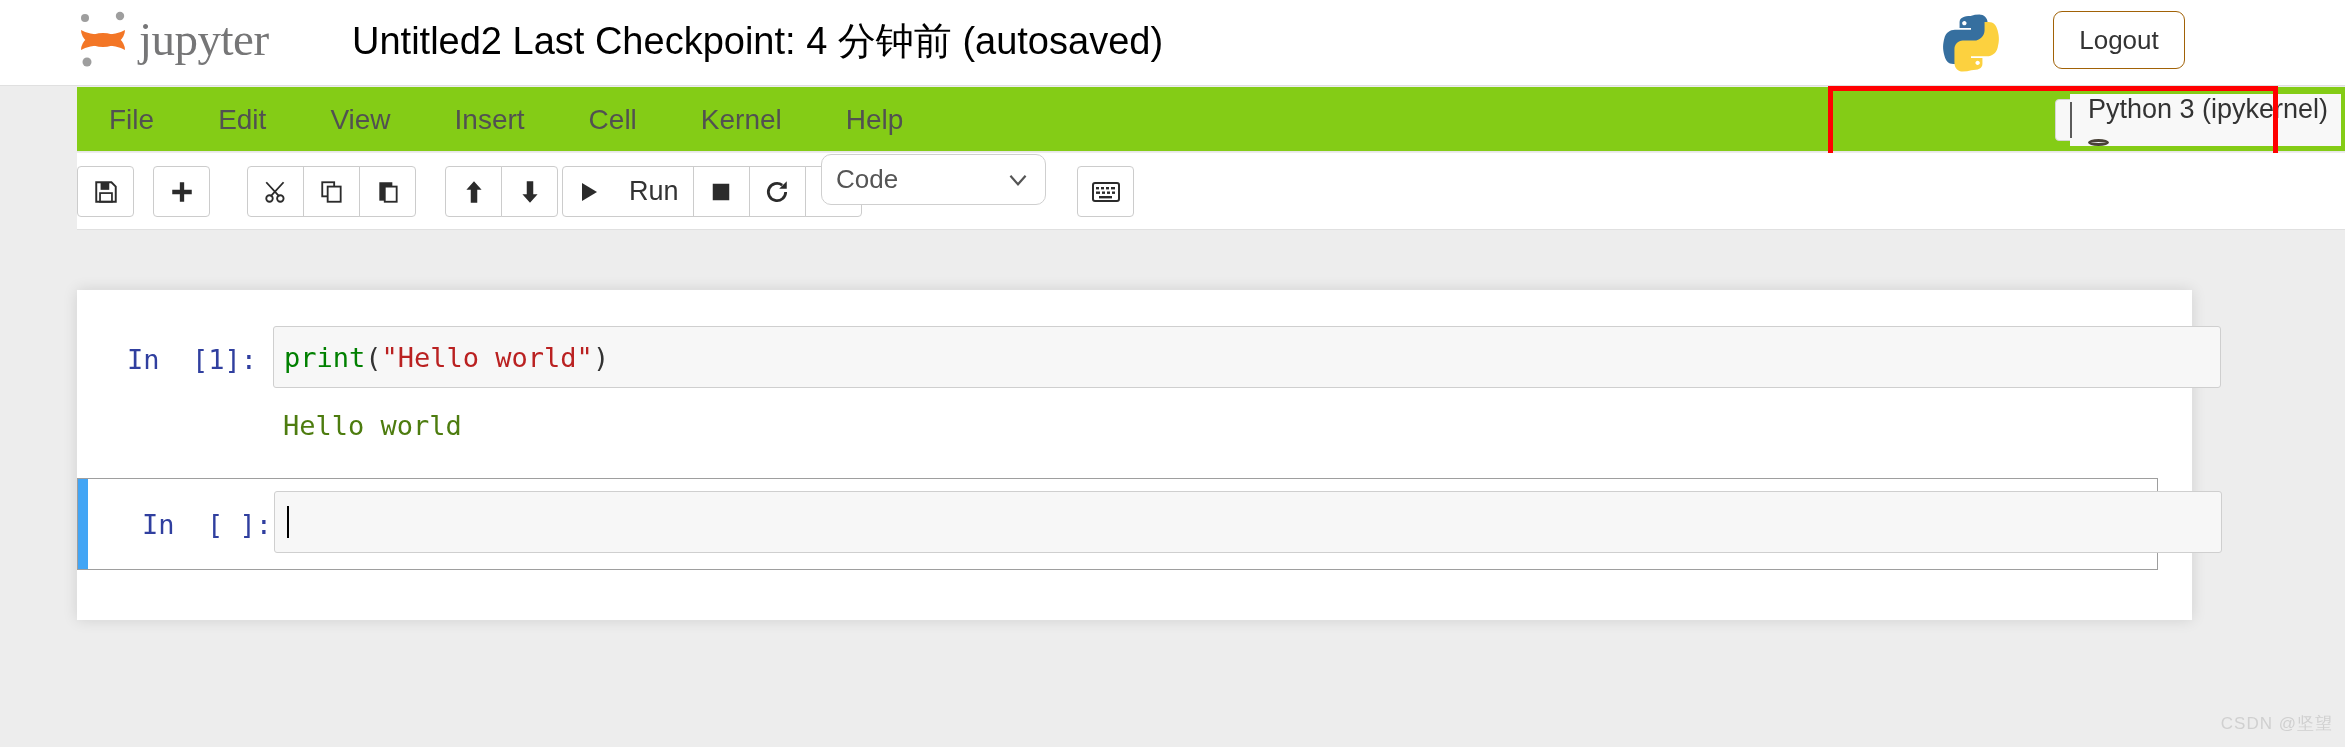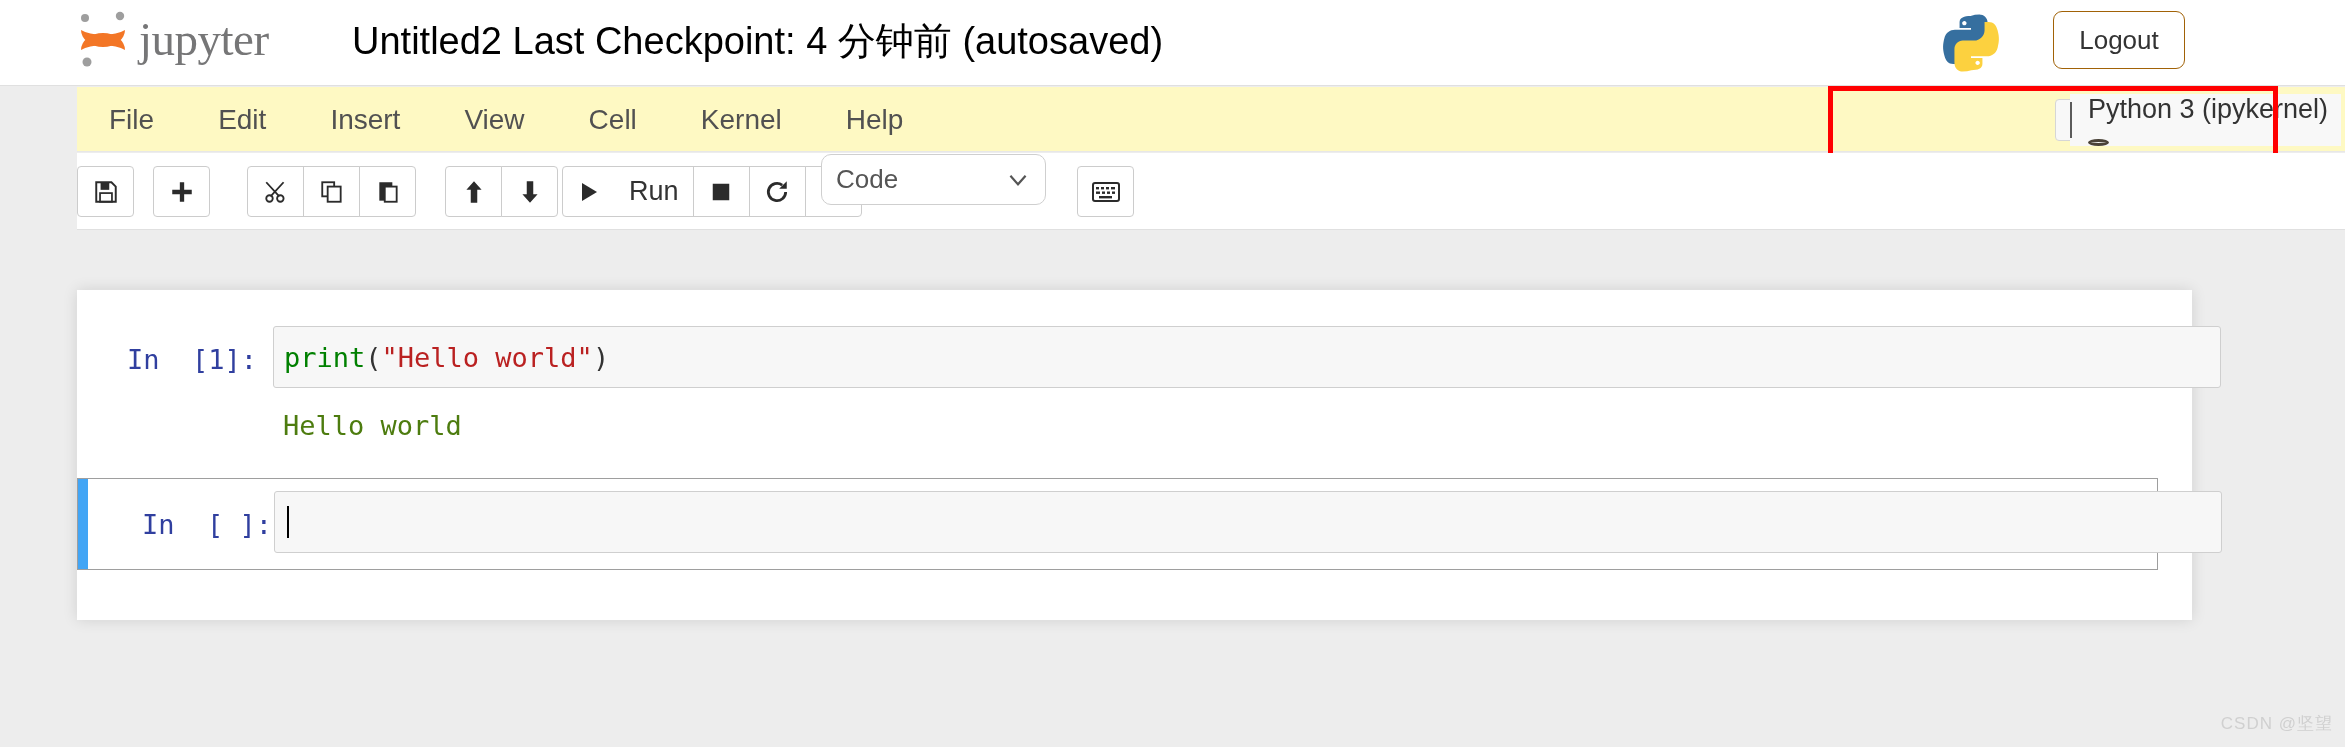--- a/index.html
+++ b/index.html
@@ -41,21 +41,21 @@
     border: 1px solid #a16207; background: #fff; border-radius: 9px;
     font-size: 26px; color: #333;
     display: flex; align-items: center; justify-content: center;
     cursor: pointer;
   }
 
   
   #menubar {
     position: absolute; left: 77px; top: 87px;
     width: 2268px; height: 65px;
-    background: #fef9c3;
+    background: #84cc16;
     border-bottom: 1px solid #e7e7e7;
   }
   #menu-items { position: absolute; left: 0; top: 0; height: 65px; display: flex; align-items: center; }
   .menu-item {
     font-size: 28px; color: #515151; padding: 0 32px; height: 65px;
     display: flex; align-items: center; cursor: pointer;
     white-space: nowrap;
   }
   #trusted-badge {
     position: absolute; right: 176px; top: 12px;
@@ -193,22 +193,22 @@
     <path d="M32.4 60c6.6 0 11.4-1.6 11.4-6.6v-6H32v-1.8h16.6c5 0 9.4-3 10.9-8.8 1.7-6.6 1.8-10.7 0-17.6-1.3-5.2-4.2-8.8-9.2-8.8h-4.3v8.4c0 5.7-4.9 10.7-10.7 10.7H23.6c-4.8 0-8.7 4-8.7 8.8v14.1C14.9 58 18.8 61.5 23.4 61.5c3.1 0 6.1-.5 9-1.5zM38.8 54.8c-1.2 0-2.2-1-2.2-2.3 0-1.2 1-2.2 2.2-2.2 1.3 0 2.3 1 2.3 2.2 0 1.3-1 2.3-2.3 2.3z" fill="#fcd13f"></path>
   </svg>
 
   <div id="logout-button">Logout</div>
 </div>
 
 <div id="menubar">
   <div id="menu-items">
     <div class="menu-item">File</div>
     <div class="menu-item">Edit</div>
+    <div class="menu-item">View</div>
     <div class="menu-item">Insert</div>
-    <div class="menu-item">View</div>
     <div class="menu-item">Cell</div>
     <div class="menu-item">Kernel</div>
     <div class="menu-item">Help</div>
   </div>
 
   <div id="trusted-badge">Trusted</div>
 
   <div id="kernel-indicator">
     <span id="kernel-name">Python 3 (ipykernel)</span>
     <span id="kernel-busy-dot"></span>

